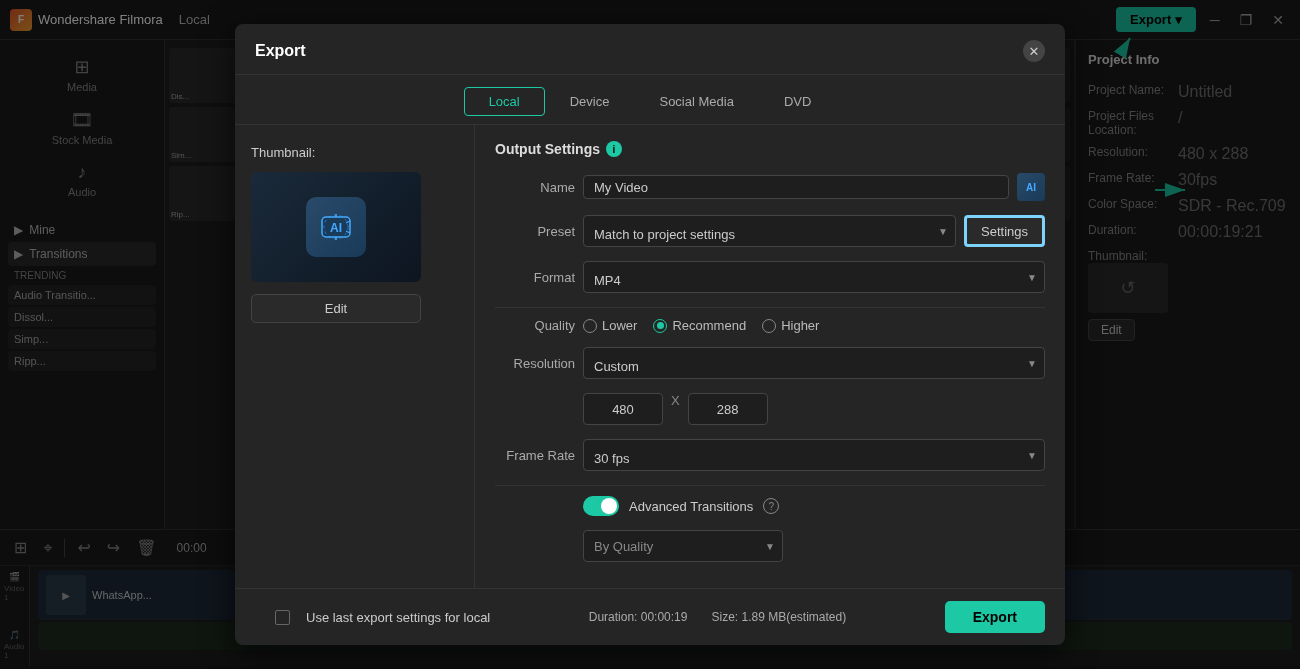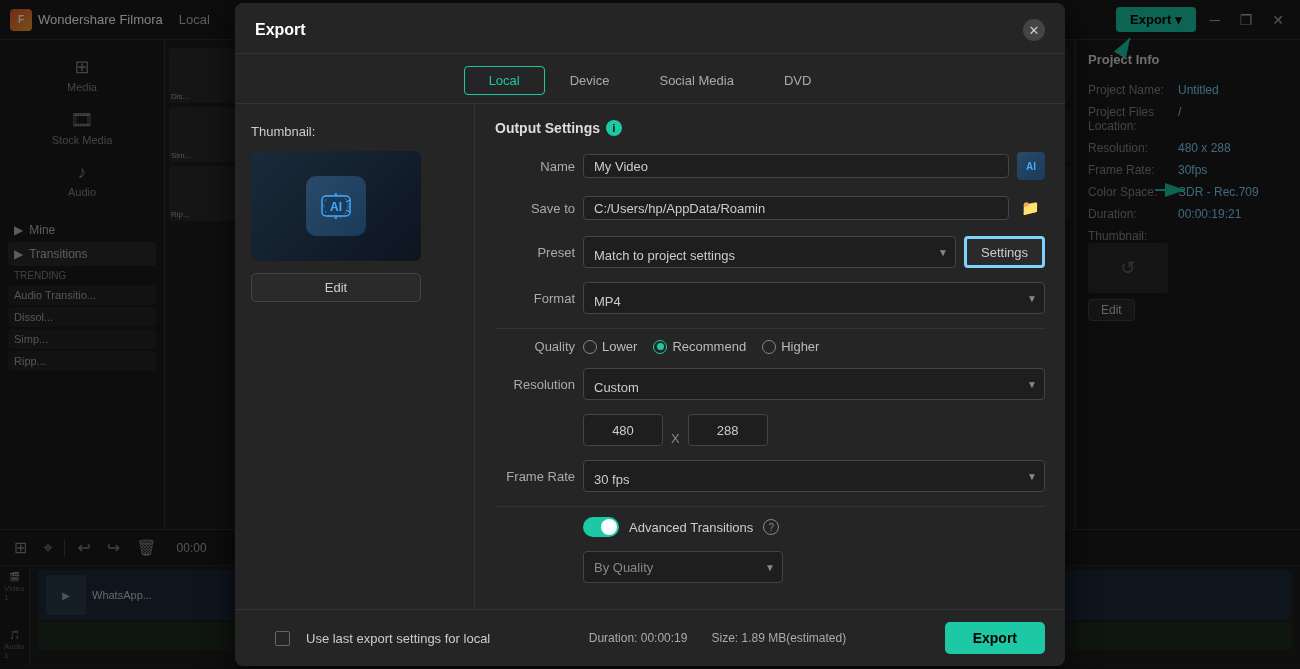--- a/index.html
+++ b/index.html
@@ -156,22 +156,22 @@
       display: flex;
       margin-bottom: 8px;
     }
     .info-label {
       color: #888;
       width: 90px;
       flex-shrink: 0;
       font-size: 12px;
     }
     .info-value {
-      color: #7dd3fc;
-      font-size: 12px;
+      color: #737373;
+      font-size: 16px;
     }
     .thumbnail-area {
       margin-top: 8px;
     }
     .thumbnail-preview {
       width: 80px;
       height: 50px;
       background: #2a2a2a;
       border-radius: 4px;
       display: flex;
@@ -472,21 +472,21 @@
     }
     .radio-dot {
       width: 7px; height: 7px;
       border-radius: 50%;
       background: #1dc9a4;
     }
 
     
     .resolution-inputs {
       display: flex;
-      align-items: flex-end;
+      align-items: flex-start;
       gap: 8px;
       margin-bottom: 14px;
       padding-left: 88px;
     }
     .res-input {
       background: #1e1e1e;
       border: 1px solid #444;
       border-radius: 4px;
       color: #ccc;
       font-size: 13px;
@@ -847,25 +847,20 @@
         </div>
 
         <div class="form-row">
           <span class="form-label">Name</span>
           <input class="form-input" type="text" value="My Video" style="">
           <div class="ai-btn">
             <span style="font-size:10px;font-weight:bold;color:#4af;">AI</span>
           </div>
         </div>
 
-        <div class="form-row">
-          <span class="form-label">Save to</span>
-          <input class="form-input" type="text" value="C:/Users/hp/AppData/Roamin" style="">
-          <div class="folder-btn">📁</div>
-        </div>
 
         <div class="form-row">
           <span class="form-label">Preset</span>
           <div class="select-wrapper">
             <select class="form-select">
               <option>Match to project settings</option>
             </select>
             <span class="select-arrow">▼</span>
           </div>
           <button class="settings-btn">Settings</button>

